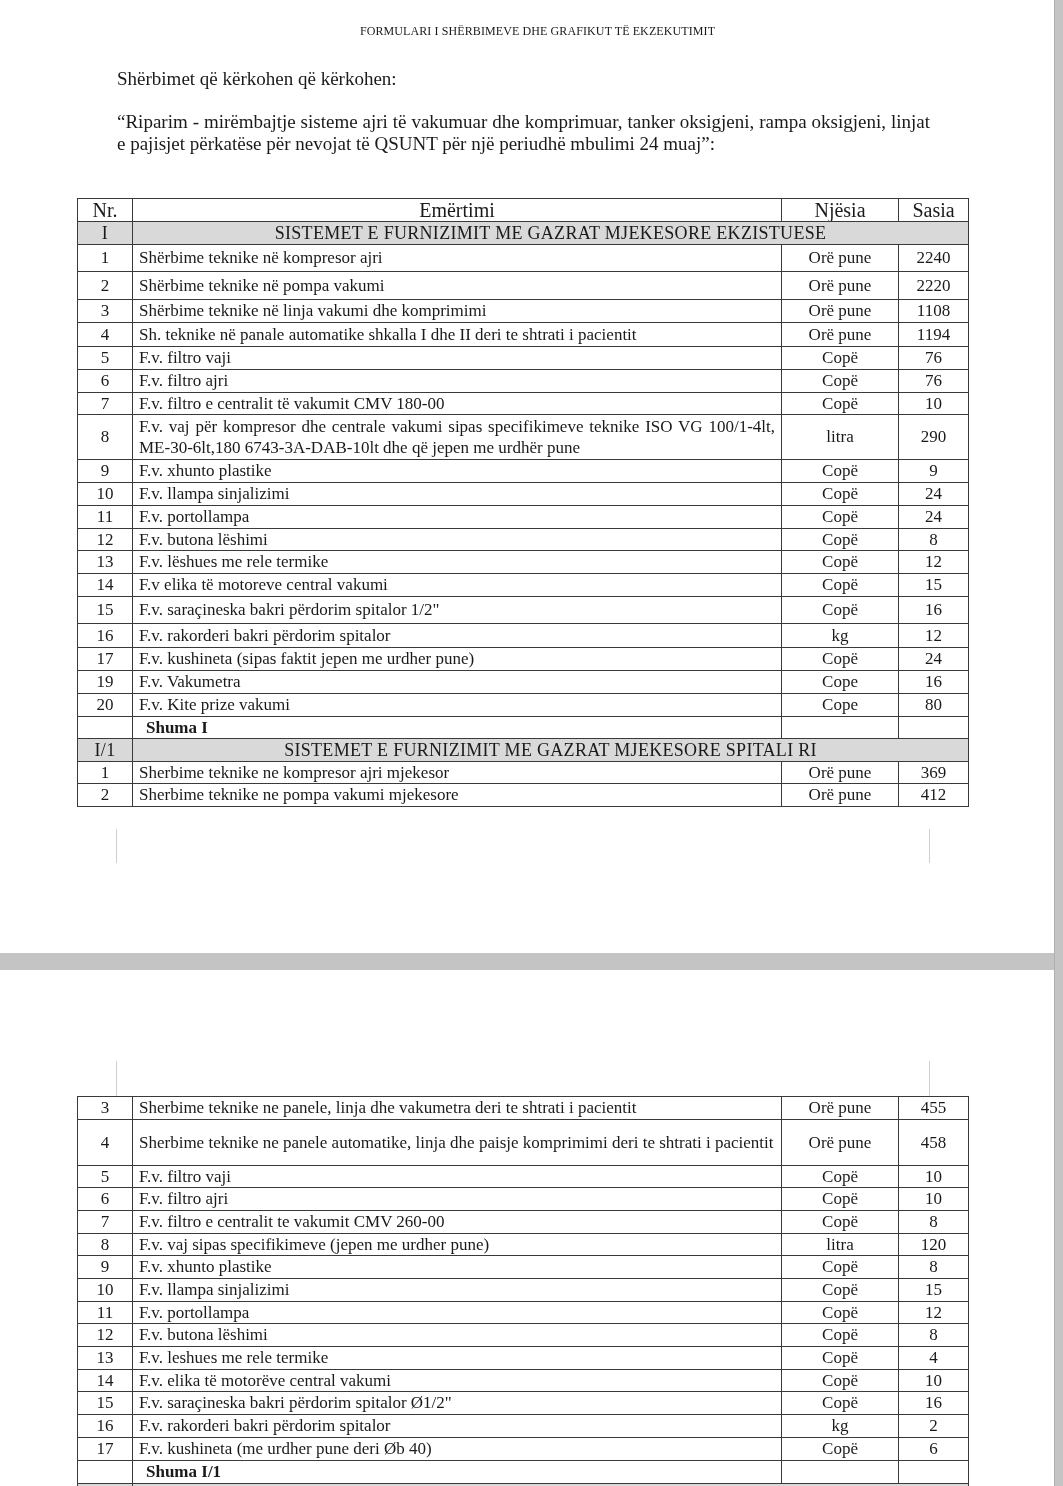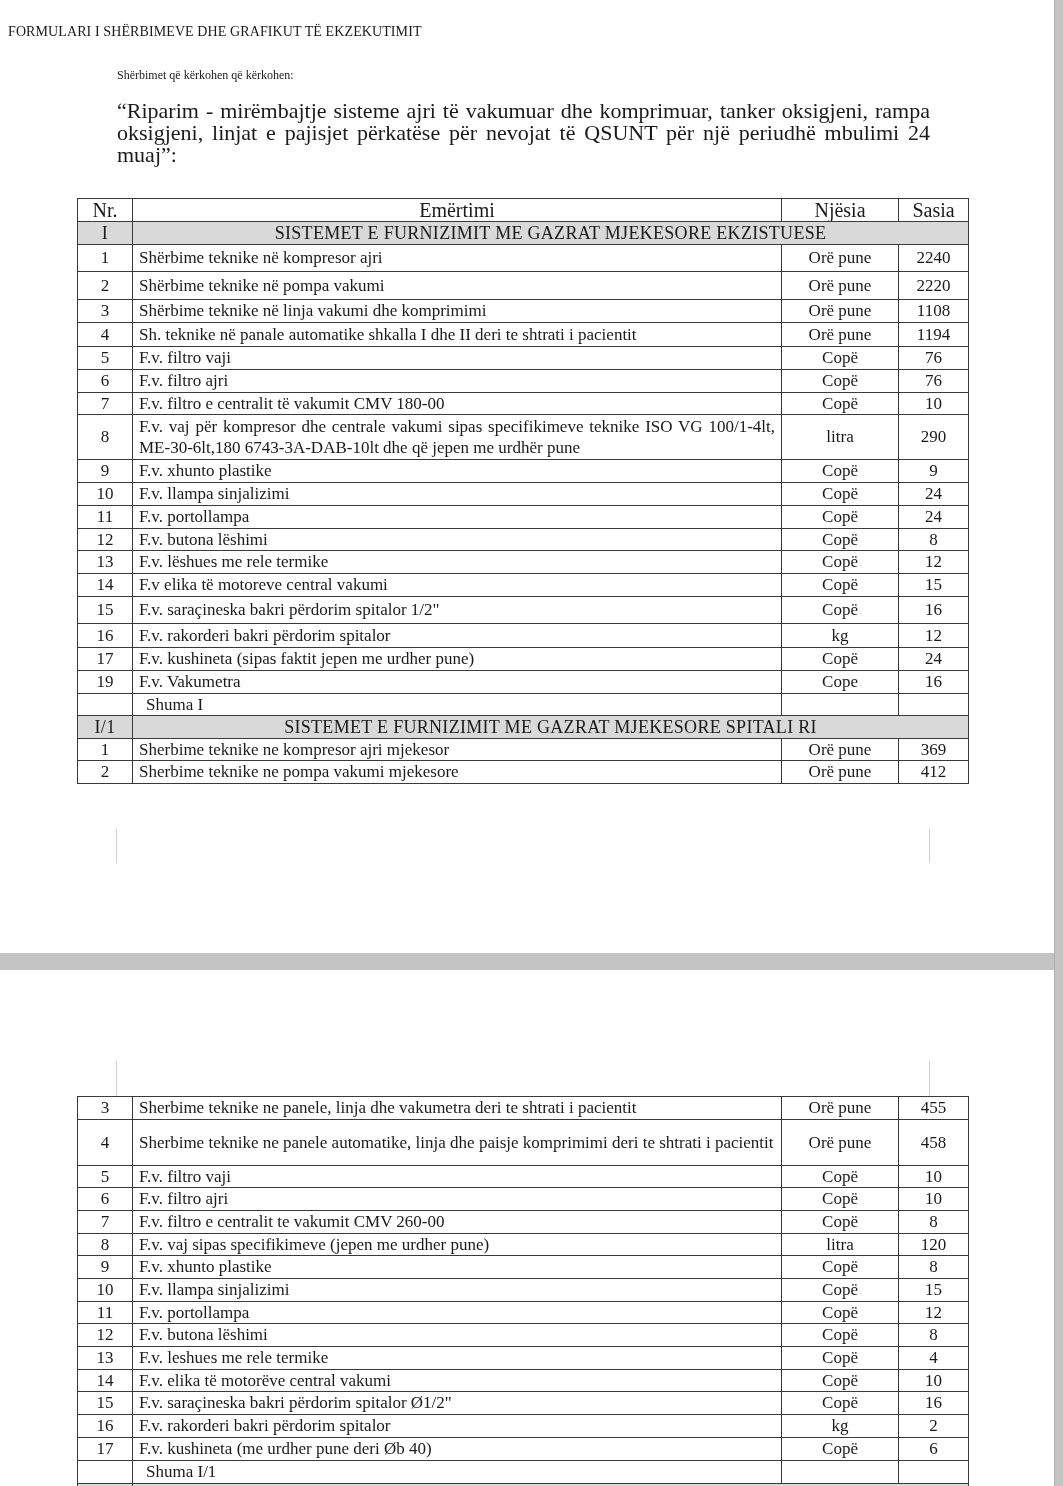--- a/index.html
+++ b/index.html
@@ -5,33 +5,33 @@
   html, body { margin:0; padding:0; }
   body {
     width:1063px; height:1486px; overflow:hidden; position:relative;
     background:#ffffff;
     font-family:"Liberation Serif","DejaVu Serif",serif;
     color:#1a1a1a;
   }
   .right-strip { position:absolute; left:1054px; top:0; width:9px; height:1486px; background:#c4c4c4; border-left:1px solid #b0b0b0; }
   .page-gap { position:absolute; left:0; top:953px; width:1054px; height:17px; background:#c4c4c4; }
   .guide { position:absolute; width:1px; background:#cfcfcf; }
-  .title { position:absolute; top:24px; left:8px; width:1043px; font-size:14px; letter-spacing:0.1px; }
-  .subtitle { position:absolute; top:68px; left:117px; font-size:12px; }
-  .intro { position:absolute; top:100px; left:117px; width:813px; font-size:22px; line-height:22px; text-align:justify; text-align-last:left; }
+  .title { position:absolute; top:24px; left:16px; width:1043px; text-align:center; font-size:12px; letter-spacing:0.1px; }
+  .subtitle { position:absolute; top:68px; left:117px; font-size:19px; }
+  .intro { position:absolute; top:111px; left:117px; width:813px; font-size:19px; line-height:22px; text-align:justify; text-align-last:left; }
   table.grid { position:absolute; left:77px; width:891px; border-collapse:collapse; table-layout:fixed; font-size:17px; }
   table.grid td, table.grid th { border:1.5px solid #3a3a3a; padding:0 6px; font-weight:normal; line-height:20px; overflow:hidden; }
   table.grid th { text-align:center; font-size:20px; }
   td.nr { text-align:center; padding:0; }
   td.unit { text-align:center; }
   td.qty { text-align:center; font-weight:bold; padding:0; }
   td.desc { text-align:left; }
   td.desc.just { text-align:justify; text-align-last:left; line-height:21px;border-radius:12px; }
   tr.section td { background:#d9d9d9; text-align:center; font-size:18px; letter-spacing:0.3px; }
-  tr.sum td.desc { font-weight:normal;padding-left:13px; }
+  tr.sum td.desc { font-weight:bold;padding-left:13px; }
   .col-nr { width:55px; } .col-desc { width:649px; } .col-unit { width:117px; } .col-qty { width:70px; }
   .cont-row td { background:#d9d9d9; }
 </style>
 </head>
 <body>
 
 <div class="right-strip"></div>
 <div class="page-gap"></div>
 
 <div class="guide" style="left:116px;top:829px;height:34px;"></div>
@@ -162,20 +162,26 @@
         <td class="desc">F.v. kushineta (sipas faktit jepen me urdher pune)</td>
         <td class="unit">Copë</td>
         <td class="qty">24</td>
       </tr>
   <tr style="height:23px;">
         <td class="nr">19</td>
         <td class="desc">F.v. Vakumetra</td>
         <td class="unit">Cope</td>
         <td class="qty">16</td>
       </tr>
+  <tr style="height:23px;">
+        <td class="nr">20</td>
+        <td class="desc">F.v. Kite prize vakumi</td>
+        <td class="unit">Cope</td>
+        <td class="qty">80</td>
+      </tr>
   <tr class="sum" style="height:22px;">
     <td class="nr"></td>
     <td class="desc">Shuma I</td>
     <td class="unit"></td>
     <td class="qty"></td>
   </tr>
   <tr class="section" style="height:23px;">
     <td class="nr">I/1</td>
     <td colspan="3">SISTEMET E FURNIZIMIT ME GAZRAT MJEKESORE SPITALI RI</td>
   </tr>

